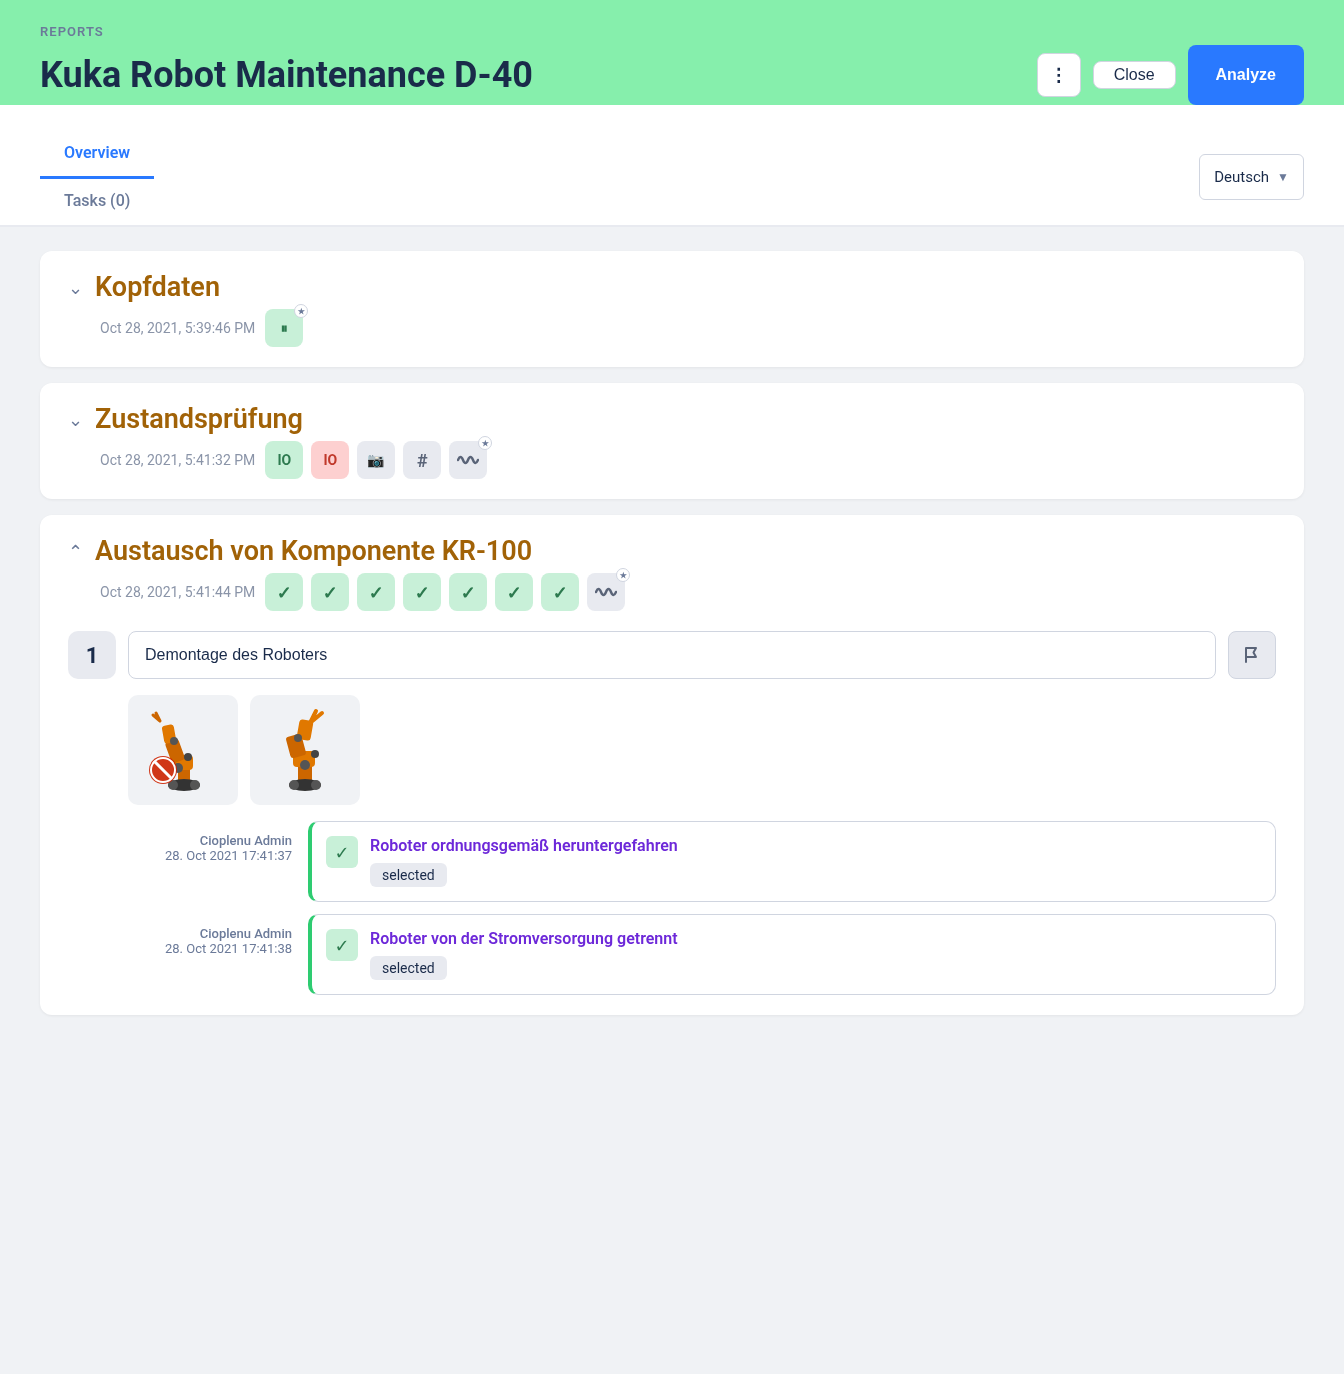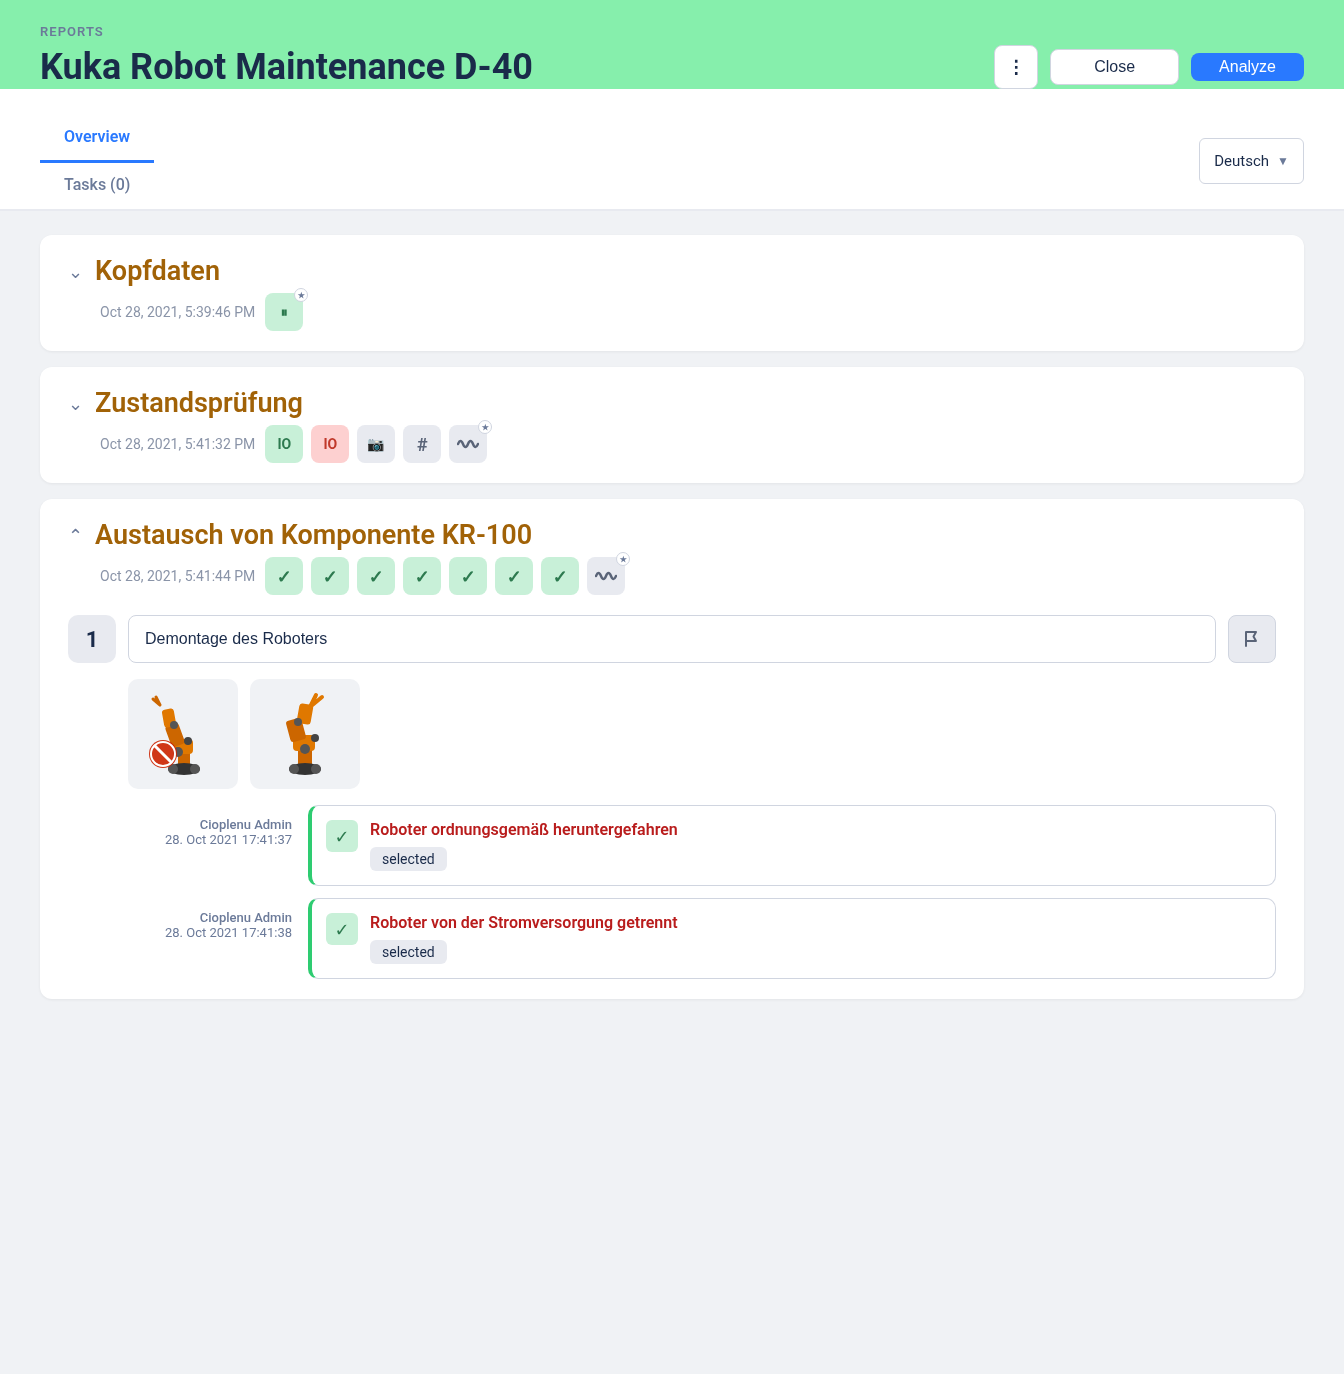--- a/index.html
+++ b/index.html
@@ -52,38 +52,38 @@
       background: #fff;
       display: flex;
       align-items: center;
       justify-content: center;
       cursor: pointer;
       font-size: 18px;
       color: #1a2b4a;
       font-weight: 700;
     }
     .btn-close {
-      height: 36px;
-      padding: 0 43px;
+      height: 28px;
+      padding: 0 20px;
       border: 1.5px solid #d0d5e0;
       border-radius: 8px;
       background: #fff;
       font-size: 16px;
       font-weight: 500;
       color: #1a2b4a;
       cursor: pointer;
     }
     .btn-analyze {
-      height: 28px;
+      height: 60px;
       padding: 0 28px;
       border: none;
       border-radius: 8px;
       background: #2979ff;
       font-size: 16px;
-      font-weight: 400;
+      font-weight: 700;
       color: #fff;
       cursor: pointer;
     }
     
     .tabs-row {
       display: flex;
       align-items: center;
       justify-content: space-between;
       border-bottom: 2px solid #e8eaf0;
       padding: 0 40px;
@@ -320,21 +320,21 @@
       color: #2d7a4f;
       font-size: 18px;
       flex-shrink: 0;
     }
     .check-item-content {
       flex: 1;
     }
     .check-item-title {
       font-size: 16px;
       font-weight: 600;
-      color: #b91c1c;
+      color: #6d28d9;
       margin-bottom: 8px;
     }
     .selected-badge {
       display: inline-block;
       background: #e8eaf0;
       border-radius: 6px;
       padding: 4px 12px;
       font-size: 14px;
       color: #1a2b4a;
       font-weight: 400;

